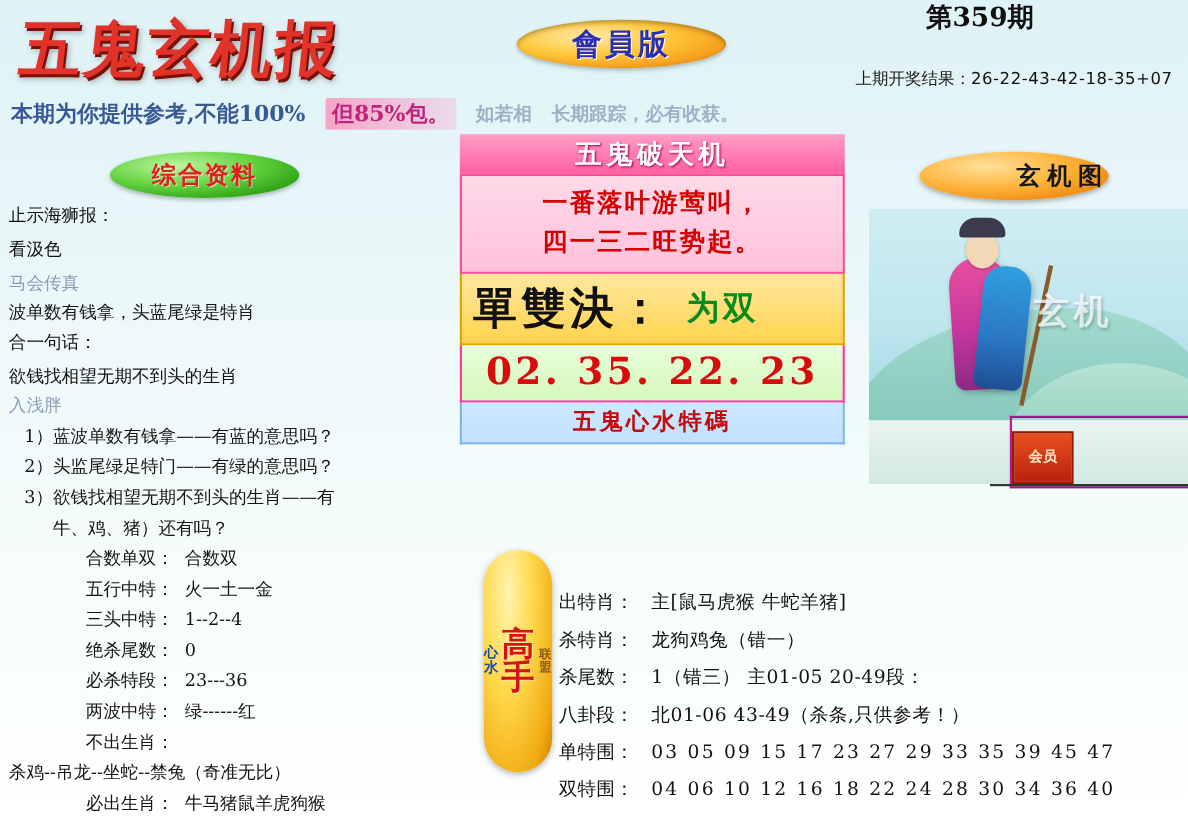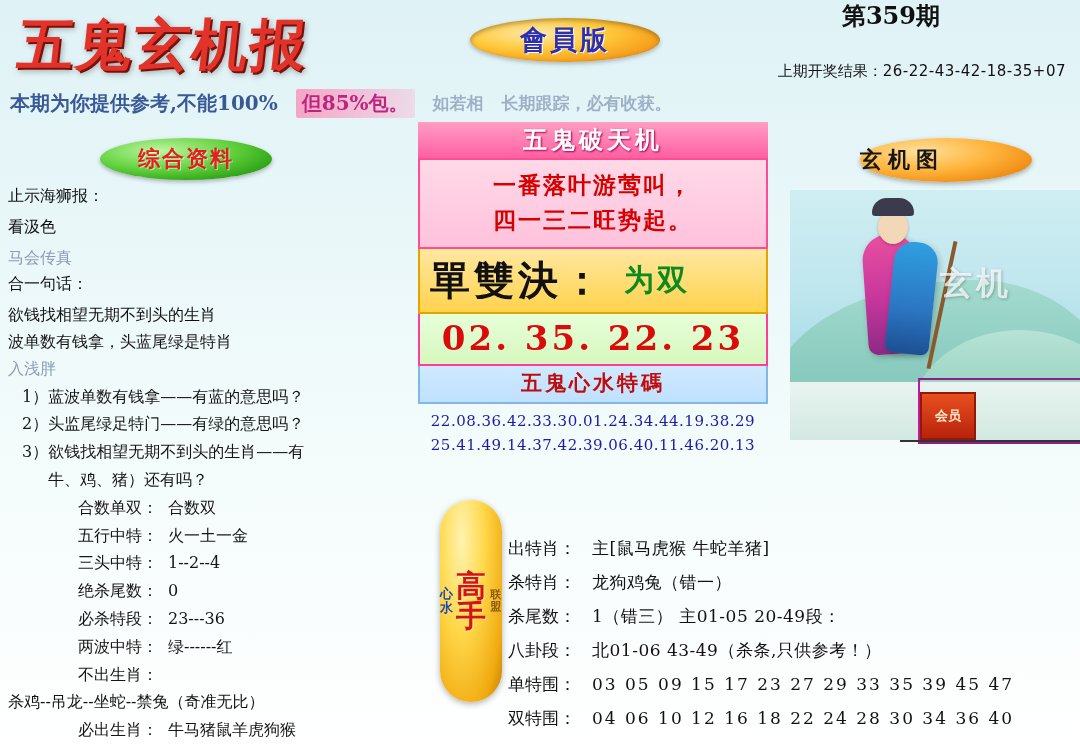--- a/index.html
+++ b/index.html
@@ -131,24 +131,24 @@
     font-size:21px;font-weight:bold;color:#c00c0c;letter-spacing:3px;
   }
   .mid-rows{margin-top:8px;text-align:center;}
   .mid-rows div{
     font-family:"DejaVu Serif","Liberation Serif",serif;
     font-size:15px;color:#1b1ba8;letter-spacing:.5px;margin:6px 0;
   }
 
   
   .rt-oval{
-    position:absolute;left:860px;top:138px;width:172px;height:44px;border-radius:50%/50%;
+    position:absolute;left:836px;top:138px;width:172px;height:44px;border-radius:50%/50%;
     background:radial-gradient(ellipse at 35% 30%,#ffe09a 0%,#ffb43c 45%,#ef8a12 80%,#c96b08 100%);
     box-shadow:0 2px 5px rgba(0,0,0,.3);
-    display:flex;align-items:center;justify-content:flex-start;
+    display:flex;align-items:center;justify-content:flex-end;
   }
   .rt-oval span{
     font-family:"DejaVu Serif","Liberation Serif",serif;
     font-size:22px;font-weight:bold;color:#171717;letter-spacing:6px;
   }
   .pic{
     position:absolute;left:790px;top:190px;width:290px;height:250px;overflow:hidden;
     background:linear-gradient(180deg,#cfeef2 0%,#bfe6ee 40%,#a8dbe6 70%,#cde9ec 100%);
     padding-left:24px;
   }
@@ -268,25 +268,25 @@
   <div class="oval" id="leftOval">
     <span>综合资料</span>
   </div>
 
   <div class="left-col">
     <div class="l-row center">
       <span class="lbl">止示海狮报：</span>
       <span class="val">看汲色</span>
       <span class="faint">马会传真</span>
     </div>
+    <div class="l-row">波单数有钱拿，头蓝尾绿是特肖</div>
     <div class="l-row">
       <span class="lbl">合一句话：</span>
       <span class="val">欲钱找相望无期不到头的生肖</span>
     </div>
-    <div class="l-row">波单数有钱拿，头蓝尾绿是特肖</div>
     <div class="l-row faint">入浅胖</div>
     <div class="q">1）蓝波单数有钱拿——有蓝的意思吗？</div>
     <div class="q">2）头监尾绿足特门——有绿的意思吗？</div>
     <div class="q">3）欲钱找相望无期不到头的生肖——有</div>
     <div class="q" style="margin-left:40px">牛、鸡、猪）还有吗？</div>
 
     <div class="kv">
       <span class="k">合数单双：</span>
       <span class="v">合数双</span>
     </div>
@@ -331,24 +331,20 @@
     <div class="mid-poem">
       <div>一番落叶游莺叫，</div>
       <div>四一三二旺势起。</div>
     </div>
     <div class="mid-odd">
       <span class="t">單雙決：</span>
       <span class="a">为双</span>
     </div>
     <div class="mid-nums">02. 35. 22. 23</div>
     <div class="mid-sub">五鬼心水特碼</div>
-    <div class="mid-rows">
-      <div>22.08.36.42.33.30.01.24.34.44.19.38.29</div>
-      <div>25.41.49.14.37.42.39.06.40.11.46.20.13</div>
-    </div>
   </div>
 
   <div class="rt-oval">
     <span>玄机图</span>
   </div>
   <div class="pic">
     <div class="hill"></div>
     <div class="hill2"></div>
     <div class="ground"></div>
     <div class="robe"></div>

